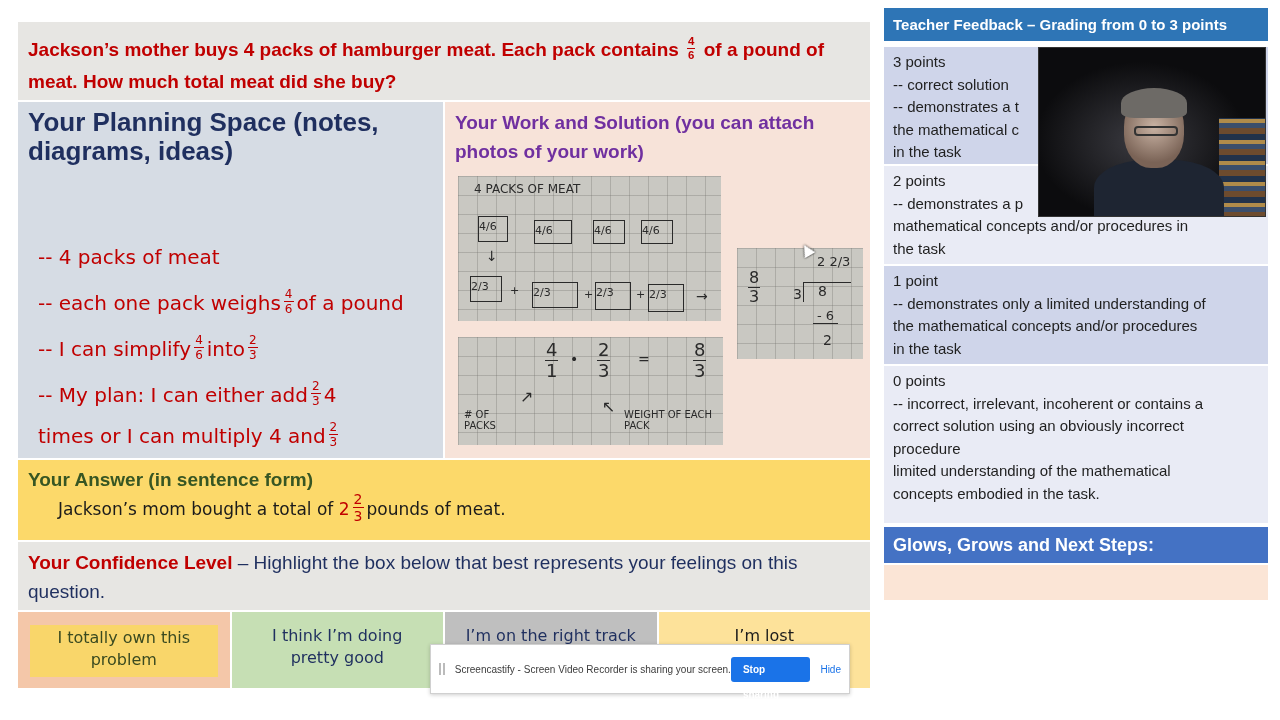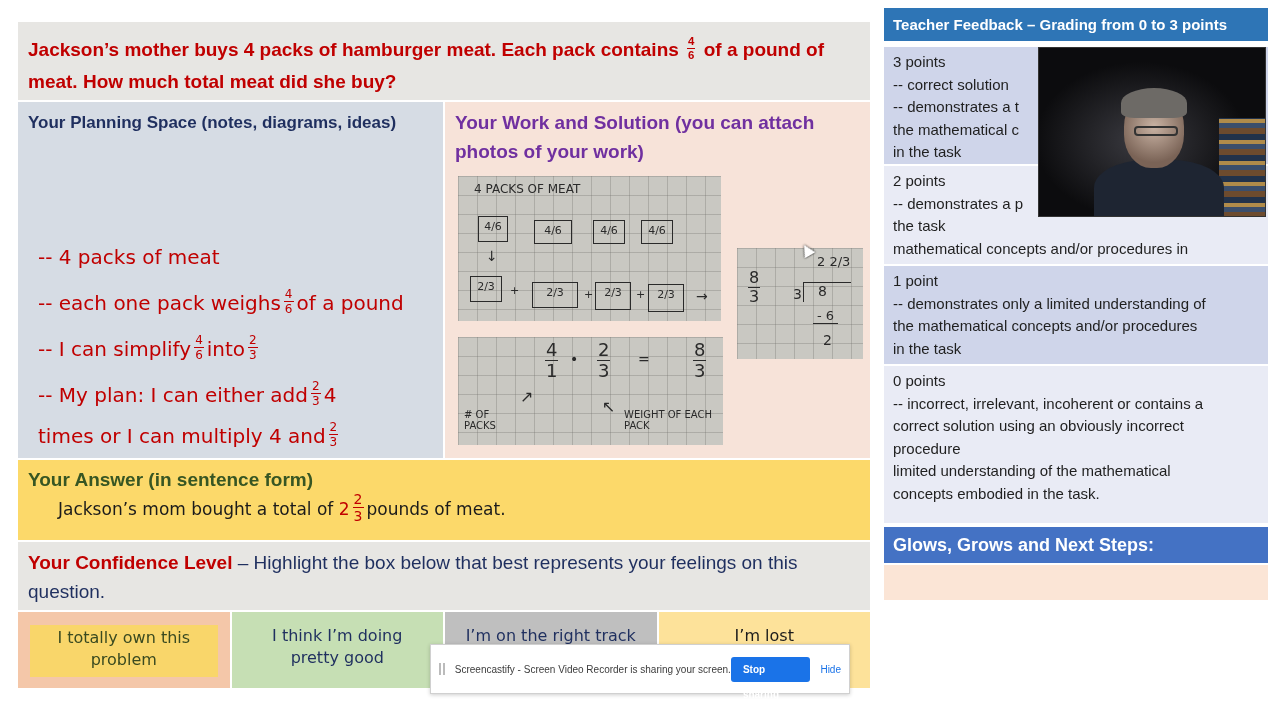--- a/index.html
+++ b/index.html
@@ -12,37 +12,37 @@
     background: #e7e6e3; height: 78px; padding: 12px 10px 0 10px;
     color: #c00000; font-weight: bold; font-size: 19px; line-height: 32px;
   }
   .frac { display: inline-flex; flex-direction: column; align-items: center; vertical-align: middle;
     font-size: 0.6em; line-height: 1; margin: 0 3px; position: relative; top: -2px; }
   .frac .num { border-bottom: 1.5px solid currentColor; padding: 0 1px 1px 1px; }
   .frac .den { padding-top: 1px; }
 
   .row2 { display: flex; height: 356px; margin-top: 2px; }
   .plan { width: 425px; background: #d6dce4; padding: 6px 10px; position: relative; }
-  .plan-title { color: #1f2f5f; font-weight: bold; font-size: 17px; line-height: 29px; }
+  .plan-title { color: #1f2f5f; font-weight: bold; font-size: 26px; line-height: 29px; }
   .plan-notes { position: absolute; left: 20px; top: 132px; width: 395px; color: #c00000;
     font-family: "DejaVu Sans", sans-serif; font-size: 20px; }
   .plan-notes .note { height: 46px; display: flex; align-items: center; white-space: nowrap; }
   .plan-notes .note.tight { height: 36px; }
 
   .work { width: 425px; margin-left: 2px; background: #f7e3d9; padding: 6px 10px; position: relative; }
   .work-title { color: #7030a0; font-weight: bold; font-size: 19px; line-height: 29px; }
 
   .photo { position: absolute; background-color: #c9c8c2;
     background-image:
       linear-gradient(rgba(120,120,115,0.35) 1px, transparent 1px),
       linear-gradient(90deg, rgba(120,120,115,0.35) 1px, transparent 1px);
     background-size: 19px 19px;
     font-family: "DejaVu Sans", sans-serif; color: #2a2a2a; }
   .hw { position: absolute; font-size: 11px; white-space: nowrap; }
-  .hbox { position: absolute; border: 1.5px solid #2a2a2a; font-size: 11px; text-align: center; padding-top: 3px; }
+  .hbox { position: absolute; border: 1.5px solid #2a2a2a; font-size: 11px; padding-top: 3px; }
 
   .answer { background: #fcd96a; height: 80px; margin-top: 2px; padding: 8px 10px 4px 10px; }
   .answer-title { color: #375623; font-weight: bold; font-size: 19px; line-height: 24px; }
   .answer-text { font-family: "DejaVu Sans", sans-serif; font-size: 17px; color: #1b1b1b; margin-left: 30px; margin-top: 2px; }
   .answer-text .mixed { color: #c00000; }
 
   .confidence { background: #e7e6e3; height: 68px; margin-top: 2px; padding: 6px 26px 0 10px;
     font-size: 19px; line-height: 29px; color: #1f2f5f; }
   .confidence .conf-label { color: #c00000; font-weight: bold; }
 
@@ -246,22 +246,22 @@
   <div class="rubric dark r3">
     <div>3 points</div>
     <div>-- correct solution</div>
     <div>-- demonstrates a t</div>
     <div>the mathematical c</div>
     <div>in the task</div>
   </div>
   <div class="rubric light r2">
     <div>2 points</div>
     <div>-- demonstrates a p</div>
+    <div>mathematical concepts and/or procedures in</div>
     <div>the task</div>
-    <div>mathematical concepts and/or procedures in</div>
   </div>
   <div class="rubric dark r1">
     <div>1 point</div>
     <div>-- demonstrates only a limited understanding of</div>
     <div>the mathematical concepts and/or procedures</div>
     <div>in the task</div>
   </div>
   <div class="rubric light r0">
     <div>0 points</div>
     <div>-- incorrect, irrelevant, incoherent or contains a</div>

